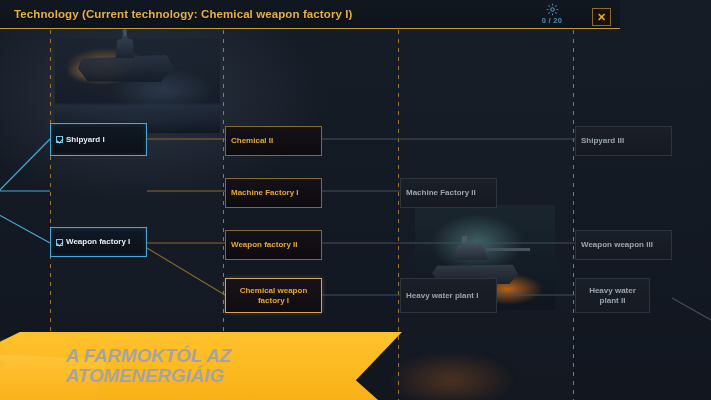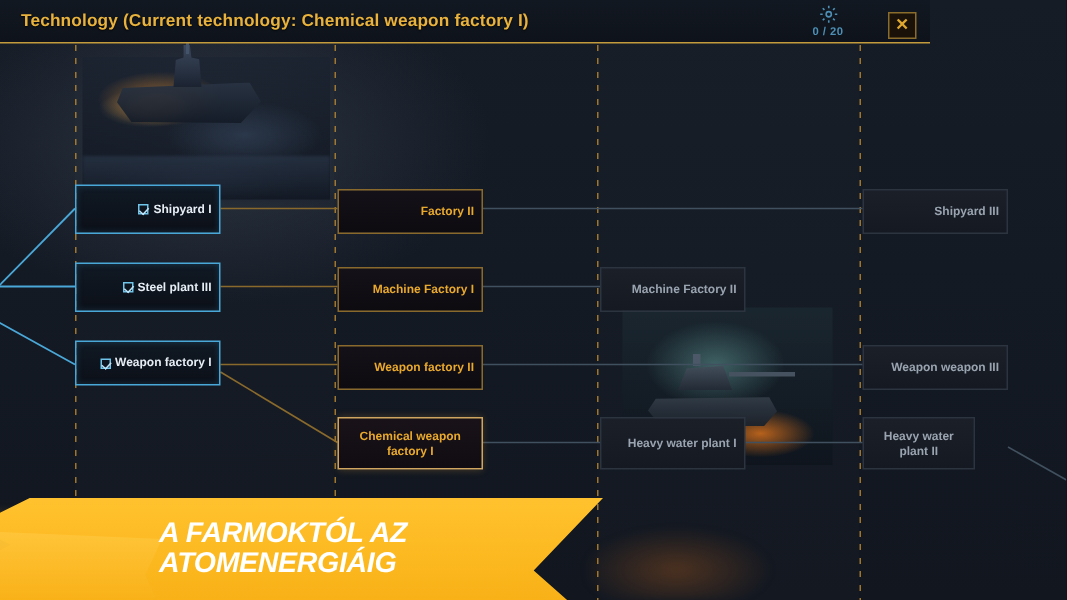--- a/index.html
+++ b/index.html
@@ -124,21 +124,21 @@
     cursor:pointer;
   }
   .close-x { font-size:11px; font-weight:bold; color:#e0a82e; line-height:1; }
 
   
   .edges { position:absolute; inset:0; z-index:5; pointer-events:none; }
 
   
   .node {
     position:absolute; z-index:10;
-    display:flex; align-items:center; justify-content:flex-end;
+    display:flex; align-items:center; justify-content:flex-start;
     text-align:center; cursor:pointer;
     font-size:8px; font-weight:bold; line-height:1.22;
     padding:14px 5px;
   }
   .node.done {
     background:linear-gradient(180deg,#101924,#0c1018);
     border:1.5px solid #4aa8d8;
     color:#e6edf4;
     box-shadow:0 0 4px rgba(60,150,200,.25) inset;
   }
@@ -183,22 +183,22 @@
     clip-path:polygon(9% 0%,100% 0%,89% 62%,97% 100%,4% 100%,0% 56%,6% 40%,0% 24%);
   }
   .promo-slab2 {
     position:absolute; left:-14px; top:34px; width:140px; height:54px;
     background:linear-gradient(180deg,#ffc53a,#f8ae12);
     clip-path:polygon(12% 0%,100% 10%,92% 54%,100% 100%,0% 100%,6% 52%,0% 22%);
     opacity:.95;
   }
   .promo-text {
     position:absolute; left:84px; top:26px; width:320px;
-    font-size:19px; font-weight:bold; font-style:italic; color:#ffffff;
-    line-height:1.05; letter-spacing:-.2px;margin-left:40px;
+    font-size:19px; font-weight:bold; font-style:italic; color:#a3a3a3;
+    line-height:1.05; letter-spacing:-.2px;
   }
 </style>
 </head>
 <body>
 
 <div id="stage">
 
   <div class="bg-base"></div>
   <div class="col-band" style="left:50px; width:173px;"></div>
   <div class="col-band" style="left:398px; width:175px;"></div>
@@ -238,35 +238,29 @@
     <path d="M 497 295 L 575 295" stroke="#41505f" stroke-width="1.1" fill="none"></path>
     <path d="M 672 298 L 711 320" stroke="#41505f" stroke-width="1.1" fill="none"></path>
   </svg>
 
   <div class="node done" style="left:50px; top:123px; width:97px; height:33px;">
     <span class="node-inner">
       <span class="chk"></span>
       <span class="node-label">Shipyard I</span>
     </span>
   </div>
-  <div class="node done" style="left:50px; top:175px; width:97px; height:33px;">
-    <span class="node-inner">
-      <span class="chk"></span>
-      <span class="node-label">Steel plant III</span>
-    </span>
-  </div>
   <div class="node done" style="left:50px; top:227px; width:97px; height:26px;">
     <span class="node-inner">
       <span class="chk"></span>
       <span class="node-label">Weapon factory I</span>
     </span>
   </div>
 
   <div class="node avail" style="left:225px; top:126px; width:97px; height:29px;">
-    <span class="node-label">Factory II</span>
+    <span class="node-label">Chemical II</span>
   </div>
   <div class="node avail" style="left:225px; top:230px; width:97px; height:29px;">
     <span class="node-label">Weapon factory II</span>
   </div>
   <div class="node avail" style="left:225px; top:178px; width:97px; height:29px;">
     <span class="node-label">Machine Factory I</span>
   </div>
   <div class="node current" style="left:225px; top:278px; width:97px; height:35px;">
     <span class="node-label">Chemical weapon factory I</span>
   </div>

